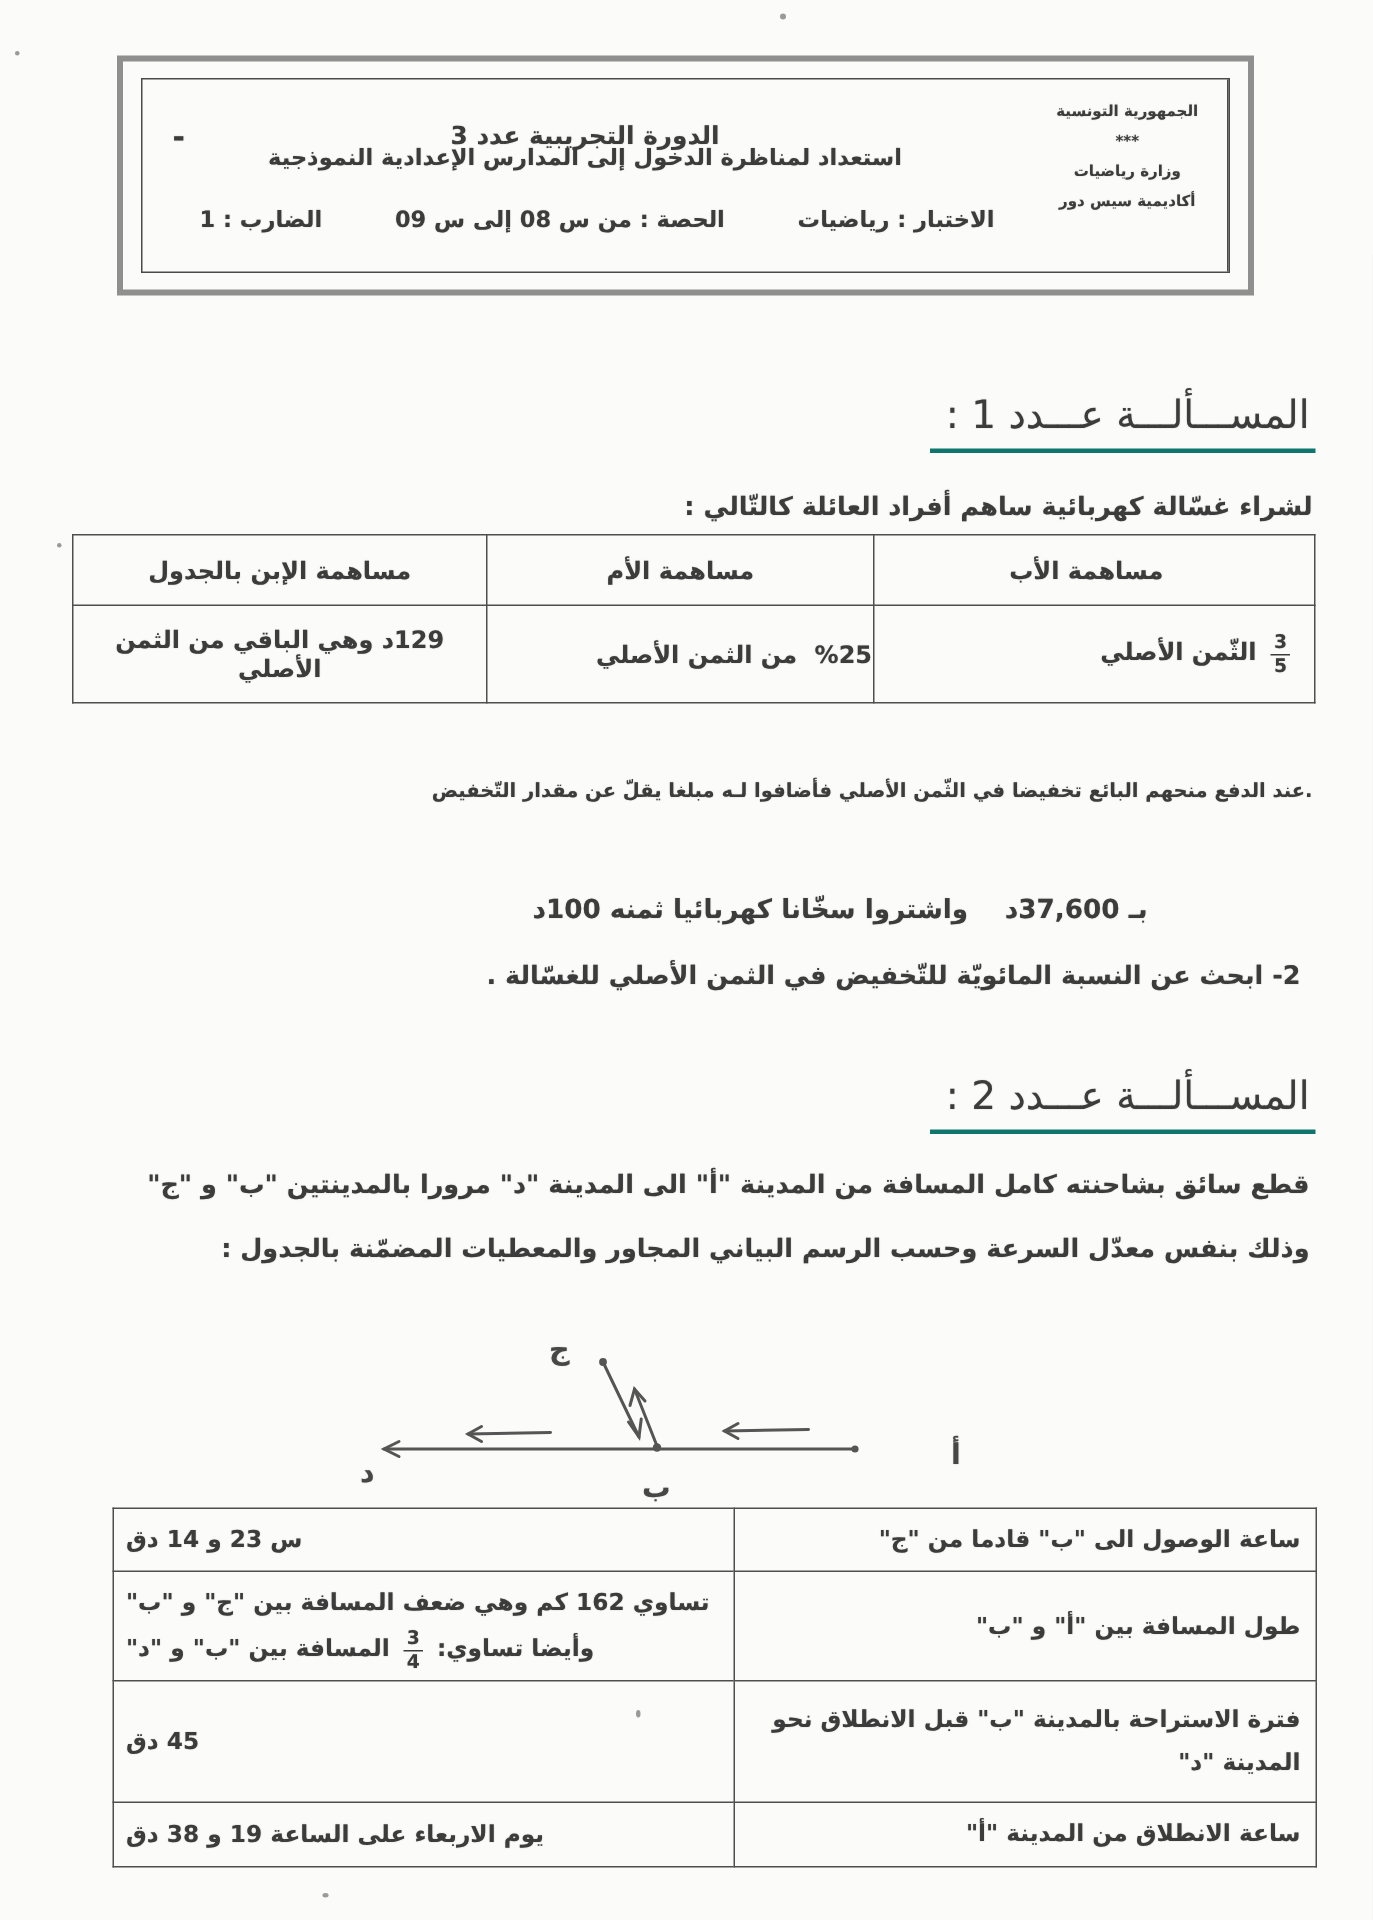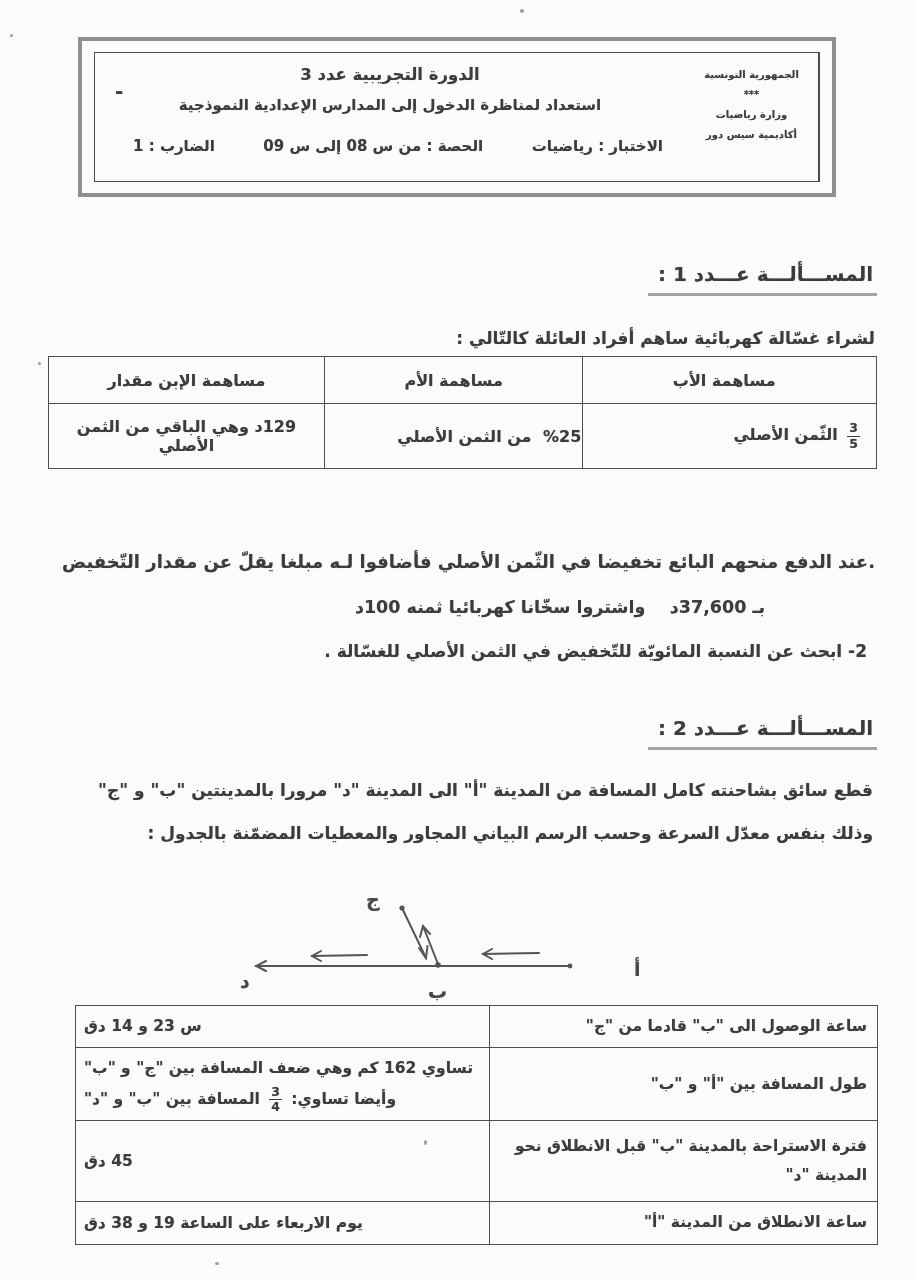--- a/index.html
+++ b/index.html
@@ -3,27 +3,27 @@
 <meta charset="utf-8">
 <style>
   html,body{margin:0;padding:0;}
   body{background:#e8e8e6;font-family:"DejaVu Sans",sans-serif;}
   .page{position:relative;width:915px;height:1280px;margin:0 auto;background:#fbfbf9;overflow:hidden;
         color:#3c3c3c;text-shadow:0 0 0.8px rgba(70,70,70,.45);}
   
   .hdr-outer{position:absolute;left:78px;top:37px;width:758px;height:160px;border:4px solid #8f8f8f;background:#fbfbf9;box-sizing:border-box;}
   .hdr-inner{position:absolute;left:12px;right:12px;top:11px;bottom:11px;border:1.6px solid #4a4a4a;display:flex;box-sizing:border-box;}
   .hdr-main{flex:1;position:relative;}
-  .hdr-line1{position:absolute;top:12px;left:0;right:0;text-align:center;font-size:16.5px;font-weight:bold;direction:rtl;}
+  .hdr-line1{position:absolute;top:28px;left:0;right:0;text-align:center;font-size:16.5px;font-weight:bold;direction:rtl;}
   .hdr-line2{position:absolute;top:43px;left:0;right:0;text-align:center;font-size:15px;font-weight:bold;direction:rtl;}
   .hdr-info{position:absolute;bottom:26px;left:0;right:0;direction:rtl;display:flex;justify-content:space-between;padding:0 22px 0 38px;font-size:15px;font-weight:bold;}
   .hdr-dash{position:absolute;top:26px;left:20px;font-size:20px;font-weight:bold;}
   .hdr-side{width:134px;border-right:1.4px solid #4a4a4a;text-align:center;direction:rtl;padding-top:12px;font-size:10px;font-weight:bold;line-height:2.0;box-sizing:border-box;}
   
-  .ptitle{position:absolute;direction:rtl;font-size:20px;font-weight:bold;border-bottom:3px solid #a3a3a3;padding:0 4px 7px 10px;}
+  .ptitle{position:absolute;direction:rtl;font-size:26px;font-weight:normal;border-bottom:3px solid #0f766e;padding:0 4px 7px 10px;}
   .tline{position:absolute;direction:rtl;font-size:17px;font-weight:bold;white-space:nowrap;}
   
   table{border-collapse:collapse;}
   .t1{position:absolute;left:48px;top:356px;width:829px;direction:rtl;}
   .t1 th,.t1 td{border:1.6px solid #4f4f4f;font-size:16px;}
   .t1 th{height:44px;font-weight:bold;text-align:center;}
   .t1 td{height:62px;font-weight:bold;}
   .c-father{width:287px;text-align:right;padding-right:12px;}
   .c-mother{width:262px;text-align:right;}
   .c-son{width:280px;text-align:center;font-size:15.5px;}
@@ -67,40 +67,40 @@
   </div>
 
   <div class="ptitle" style="right:38px;top:262px;">المســـألـــة عـــدد 1 :</div>
   <div class="tline" style="right:40px;top:328px;">لشراء غسّالة كهربائية ساهم أفراد العائلة كالتّالي :</div>
 
   <table class="t1">
     <tbody>
         <tr>
       <th class="c-father" style="text-align:center;">مساهمة الأب</th>
       <th class="c-mother">مساهمة الأم</th>
-      <th class="c-son">مساهمة الإبن مقدار</th>
+      <th class="c-son">مساهمة الإبن بالجدول</th>
     </tr>
     <tr>
       <td class="c-father">
         <span class="frac">
               <span class="num">3</span>
               <span class="den">5</span>
             </span>
         <span>الثّمن الأصلي</span>
       </td>
       <td class="c-mother">
         <span class="pct">%25</span>
         <span>من الثمن الأصلي</span>
       </td>
       <td class="c-son">129د وهي الباقي من الثمن الأصلي</td>
     </tr>
   </tbody>
     </table>
 
-  <div class="tline" style="right:40px;top:551px;font-size:18px;">.عند الدفع منحهم البائع تخفيضا في الثّمن الأصلي فأضافوا لـه مبلغا يقلّ عن مقدار التّخفيض</div>
+  <div class="tline" style="right:40px;top:520px;font-size:13px;">.عند الدفع منحهم البائع تخفيضا في الثّمن الأصلي فأضافوا لـه مبلغا يقلّ عن مقدار التّخفيض</div>
   <div class="tline" style="right:150px;top:597px;font-size:17.5px;">بـ 37,600د &nbsp;&nbsp; واشتروا سخّانا كهربائيا ثمنه 100د</div>
   <div class="tline" style="right:48px;top:641px;">2- ابحث عن النسبة المائويّة للتّخفيض في الثمن الأصلي للغسّالة .</div>
 
   <div class="ptitle" style="right:38px;top:716px;">المســـألـــة عـــدد 2 :</div>
   <div class="tline" style="right:42px;top:823px;">وذلك بنفس معدّل السرعة وحسب الرسم البياني المجاور والمعطيات المضمّنة بالجدول :</div>
   <div class="tline" style="right:42px;top:780px;">قطع سائق بشاحنته كامل المسافة من المدينة "أ" الى المدينة "د" مرورا بالمدينتين "ب" و "ج"</div>
 
   <svg class="diagram" viewBox="0 0 430 132">
     <g stroke="#555" stroke-width="2" fill="none" stroke-linecap="round">
 

